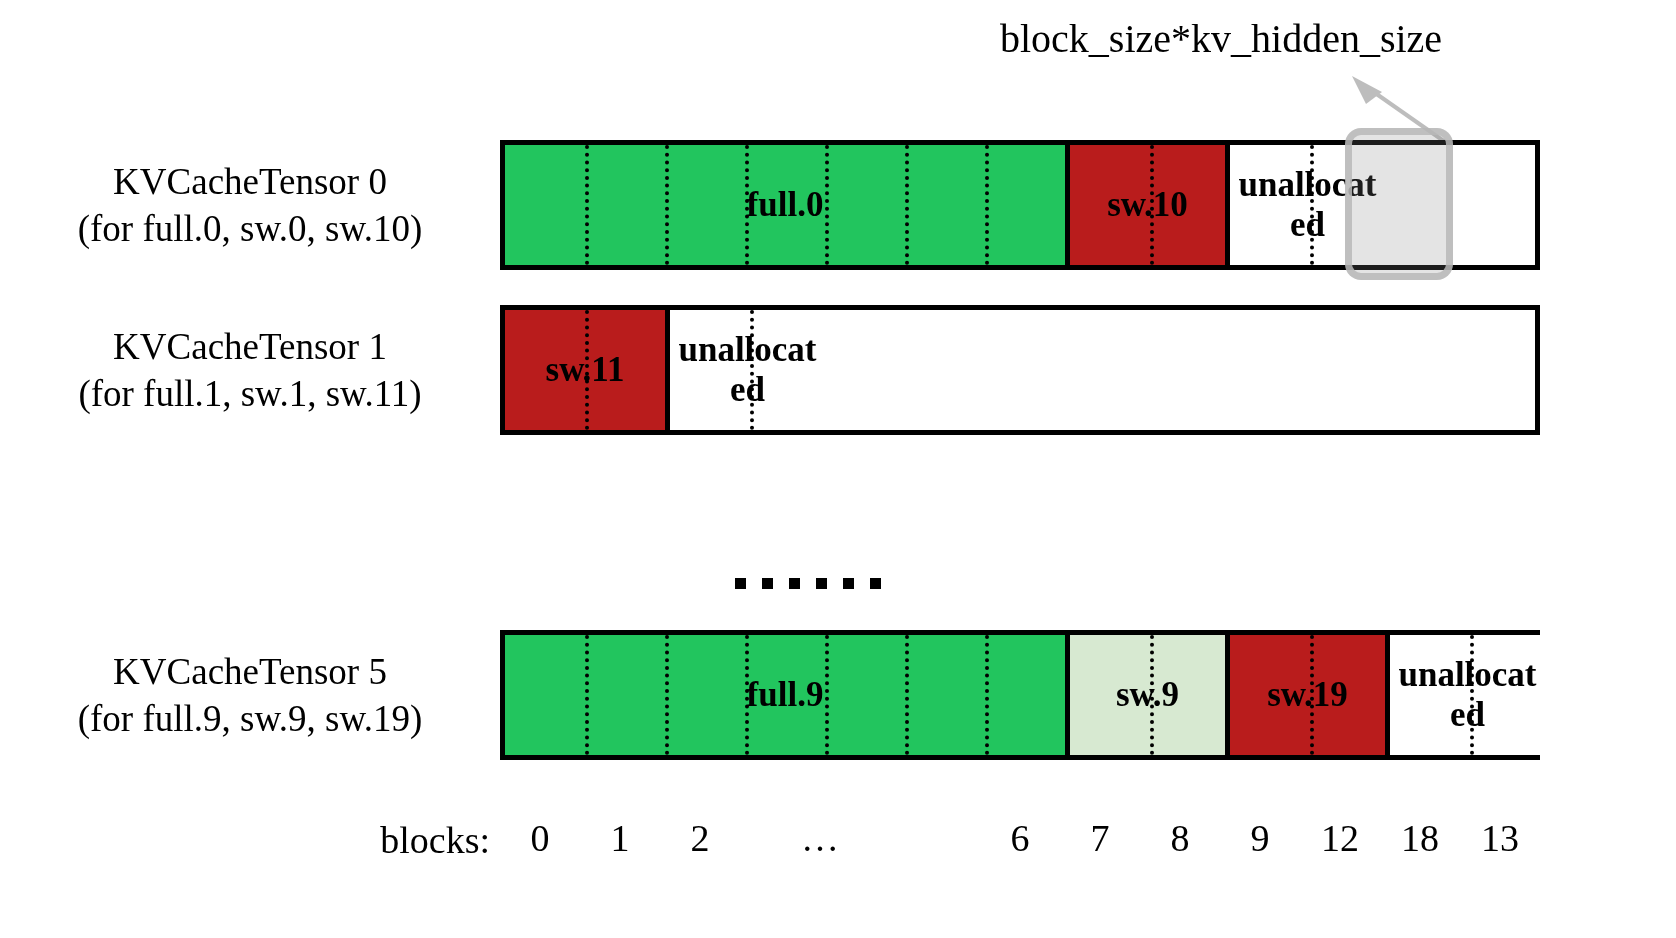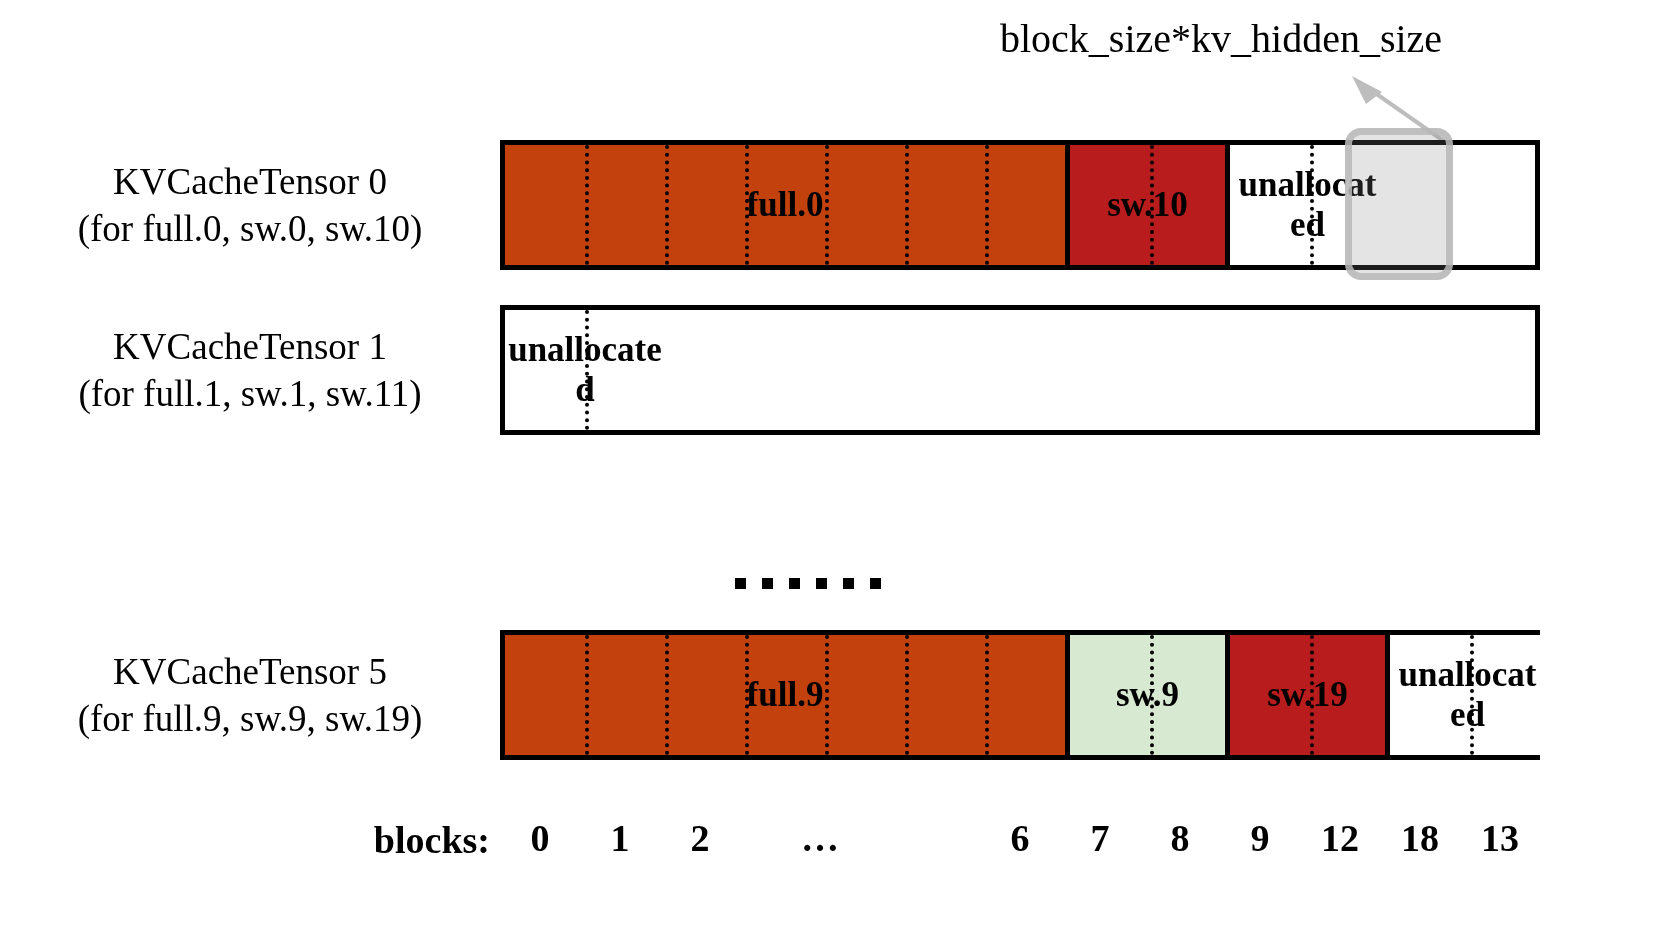--- a/index.html
+++ b/index.html
@@ -80,21 +80,21 @@
     align-items: center;
     justify-content: center;
     font-weight: bold;
     font-size: 35px;
     line-height: 1.1;
     text-align: center;
     overflow: hidden;
   }
   .seg + .seg { border-left: 5px solid #000000; }
 
-  .seg.full { background: #c2410c; }
+  .seg.full { background: #22c55e; }
   .seg.sw   { background: #D7E9D1; }
   .seg.sw2  { background: #b91c1c; }
   .seg.unalloc { background: #ffffff; }
 
   .seg-label { position: relative; z-index: 2; padding: 0 2px; }
   .seg.unalloc .seg-label { word-break: break-all; line-height: 1.15; }
 
   
   .divider {
     position: absolute;
@@ -136,21 +136,20 @@
     pointer-events: none;
   }
 
   
   #axis {
     position: absolute;
     left: 0;
     top: 818px;
     width: 1496px;
     height: 60px;
-    font-weight: bold;
   }
   #axis-title {
     position: absolute;
     left: 330px;
     top: 0;
     width: 160px;
     text-align: right;
     font-size: 38px;
     white-space: nowrap;
   }
@@ -198,20 +197,24 @@
           <span class="seg-label">unallocated</span>
         </div>
       </div>
     </div>
     <div class="row" style="top: 300px;">
       <div class="row-label">
         <div>KVCacheTensor 1</div>
         <div>(for full.1, sw.1, sw.11)</div>
       </div>
       <div class="bar">
+        <div class="seg sw2" style="width: 160px; flex: 0 0 160px;">
+          <div class="divider" style="left: 80px;"></div>
+          <span class="seg-label">sw.11</span>
+        </div>
         <div class="seg unalloc" style="width: 160px; flex: 0 0 160px;">
           <div class="divider" style="left: 80px;"></div>
           <span class="seg-label">unallocated</span>
         </div>
       </div>
     </div>
     <div class="row" style="top: 625px;">
       <div class="row-label">
         <div>KVCacheTensor 5</div>
         <div>(for full.9, sw.9, sw.19)</div>

